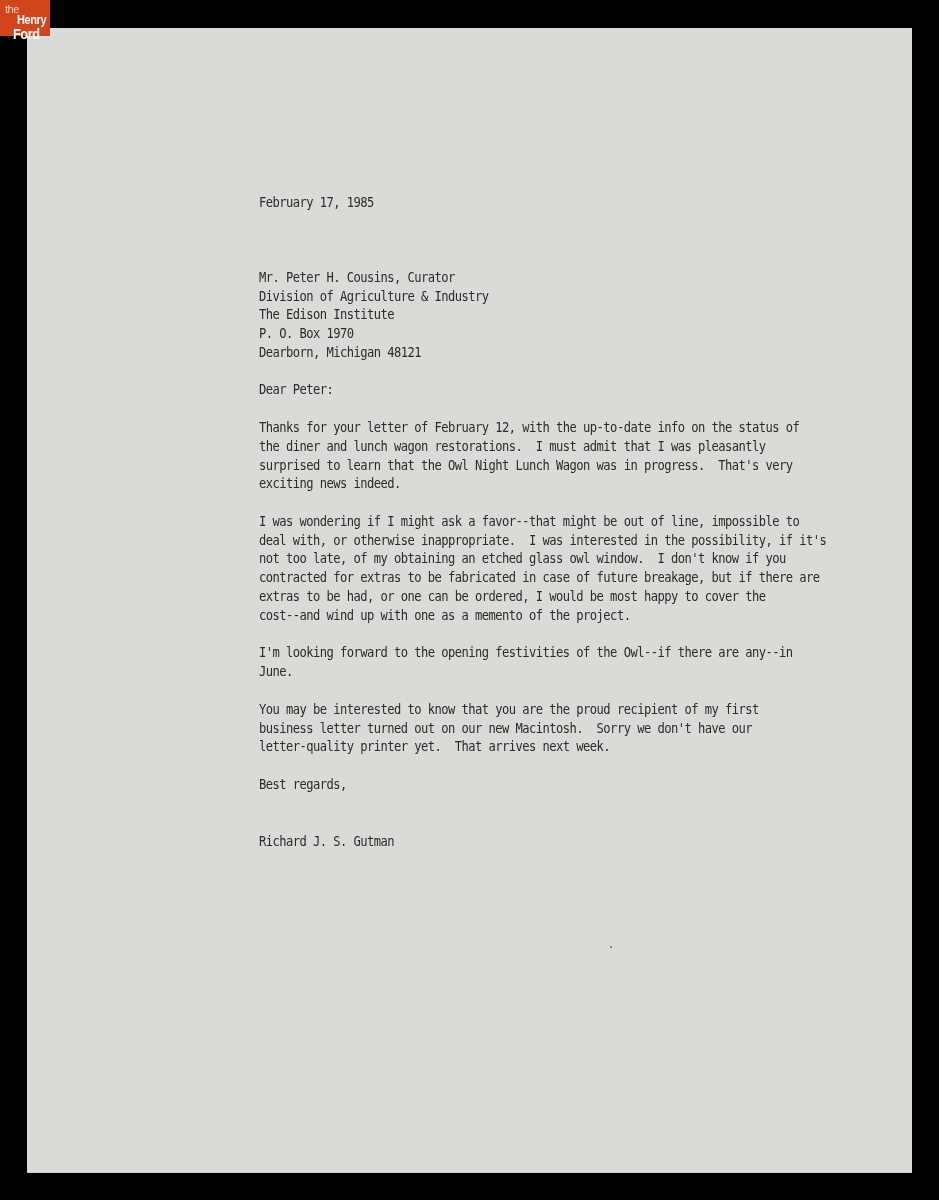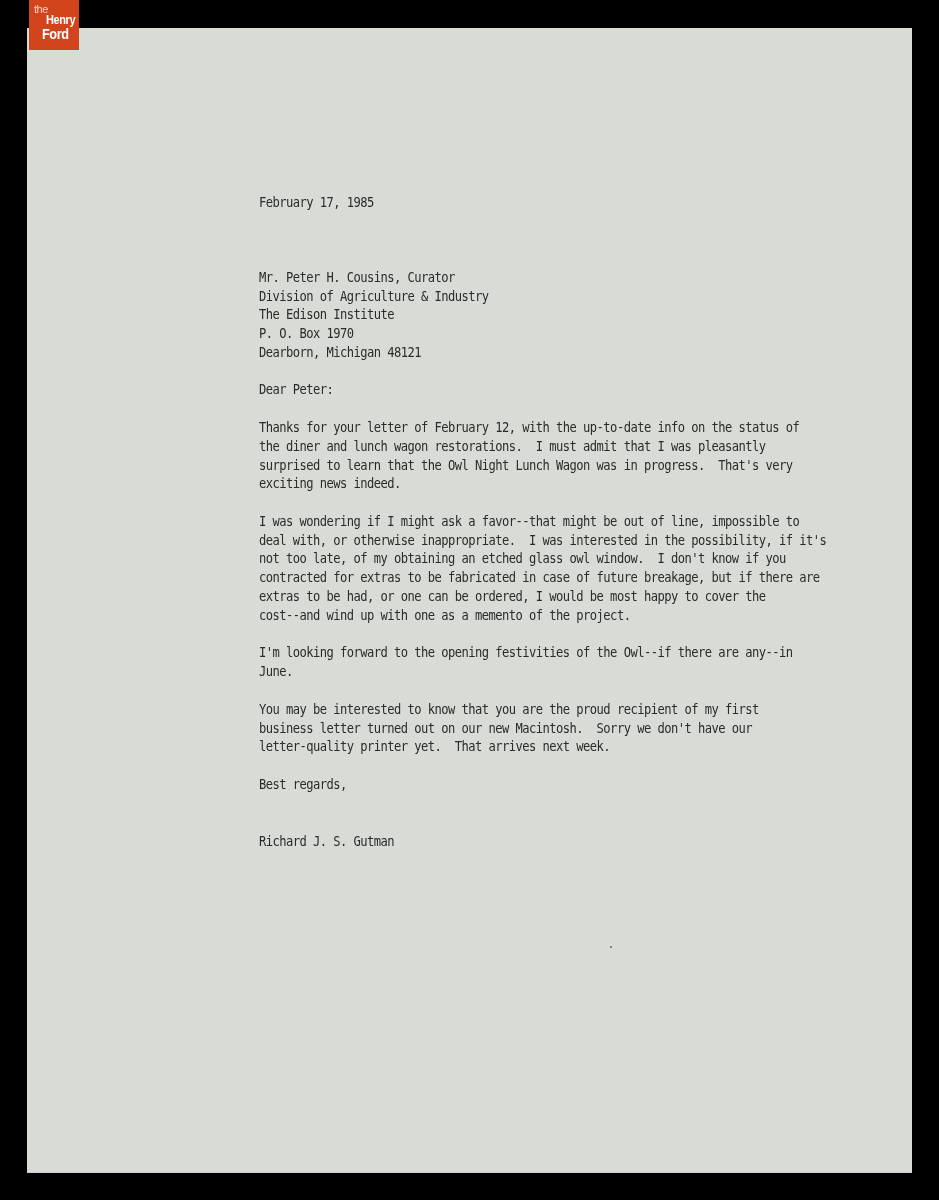--- a/index.html
+++ b/index.html
@@ -13,27 +13,26 @@
     .paper {
       position: absolute;
       left: 27px; top: 28px;
       width: 885px; height: 1144px;
       background: #d9dcd6;
       box-shadow: 0 1px 0 #c9ccd6;
     }
     .logo {
       position: absolute;
       left: 0; top: 0;
-      width: 50px; height: 50px;
+      width: 50px; height: 36px;
       background: #d2441c;
       z-index: 2;
       font-family: "Liberation Sans", sans-serif;
       color: #fff;
       line-height: 1;
-      margin-left: 29px;
     }
     .logo .the {
       position: absolute; left: 5px; top: 4px;
       font-size: 11px; color: #f4d2c4;
       letter-spacing: -0.5px;
     }
     .logo .henry {
       position: absolute; left: 17px; top: 13px;
       font-size: 13px; font-weight: bold; letter-spacing: -0.5px;
       transform: scaleX(0.85); transform-origin: left;

